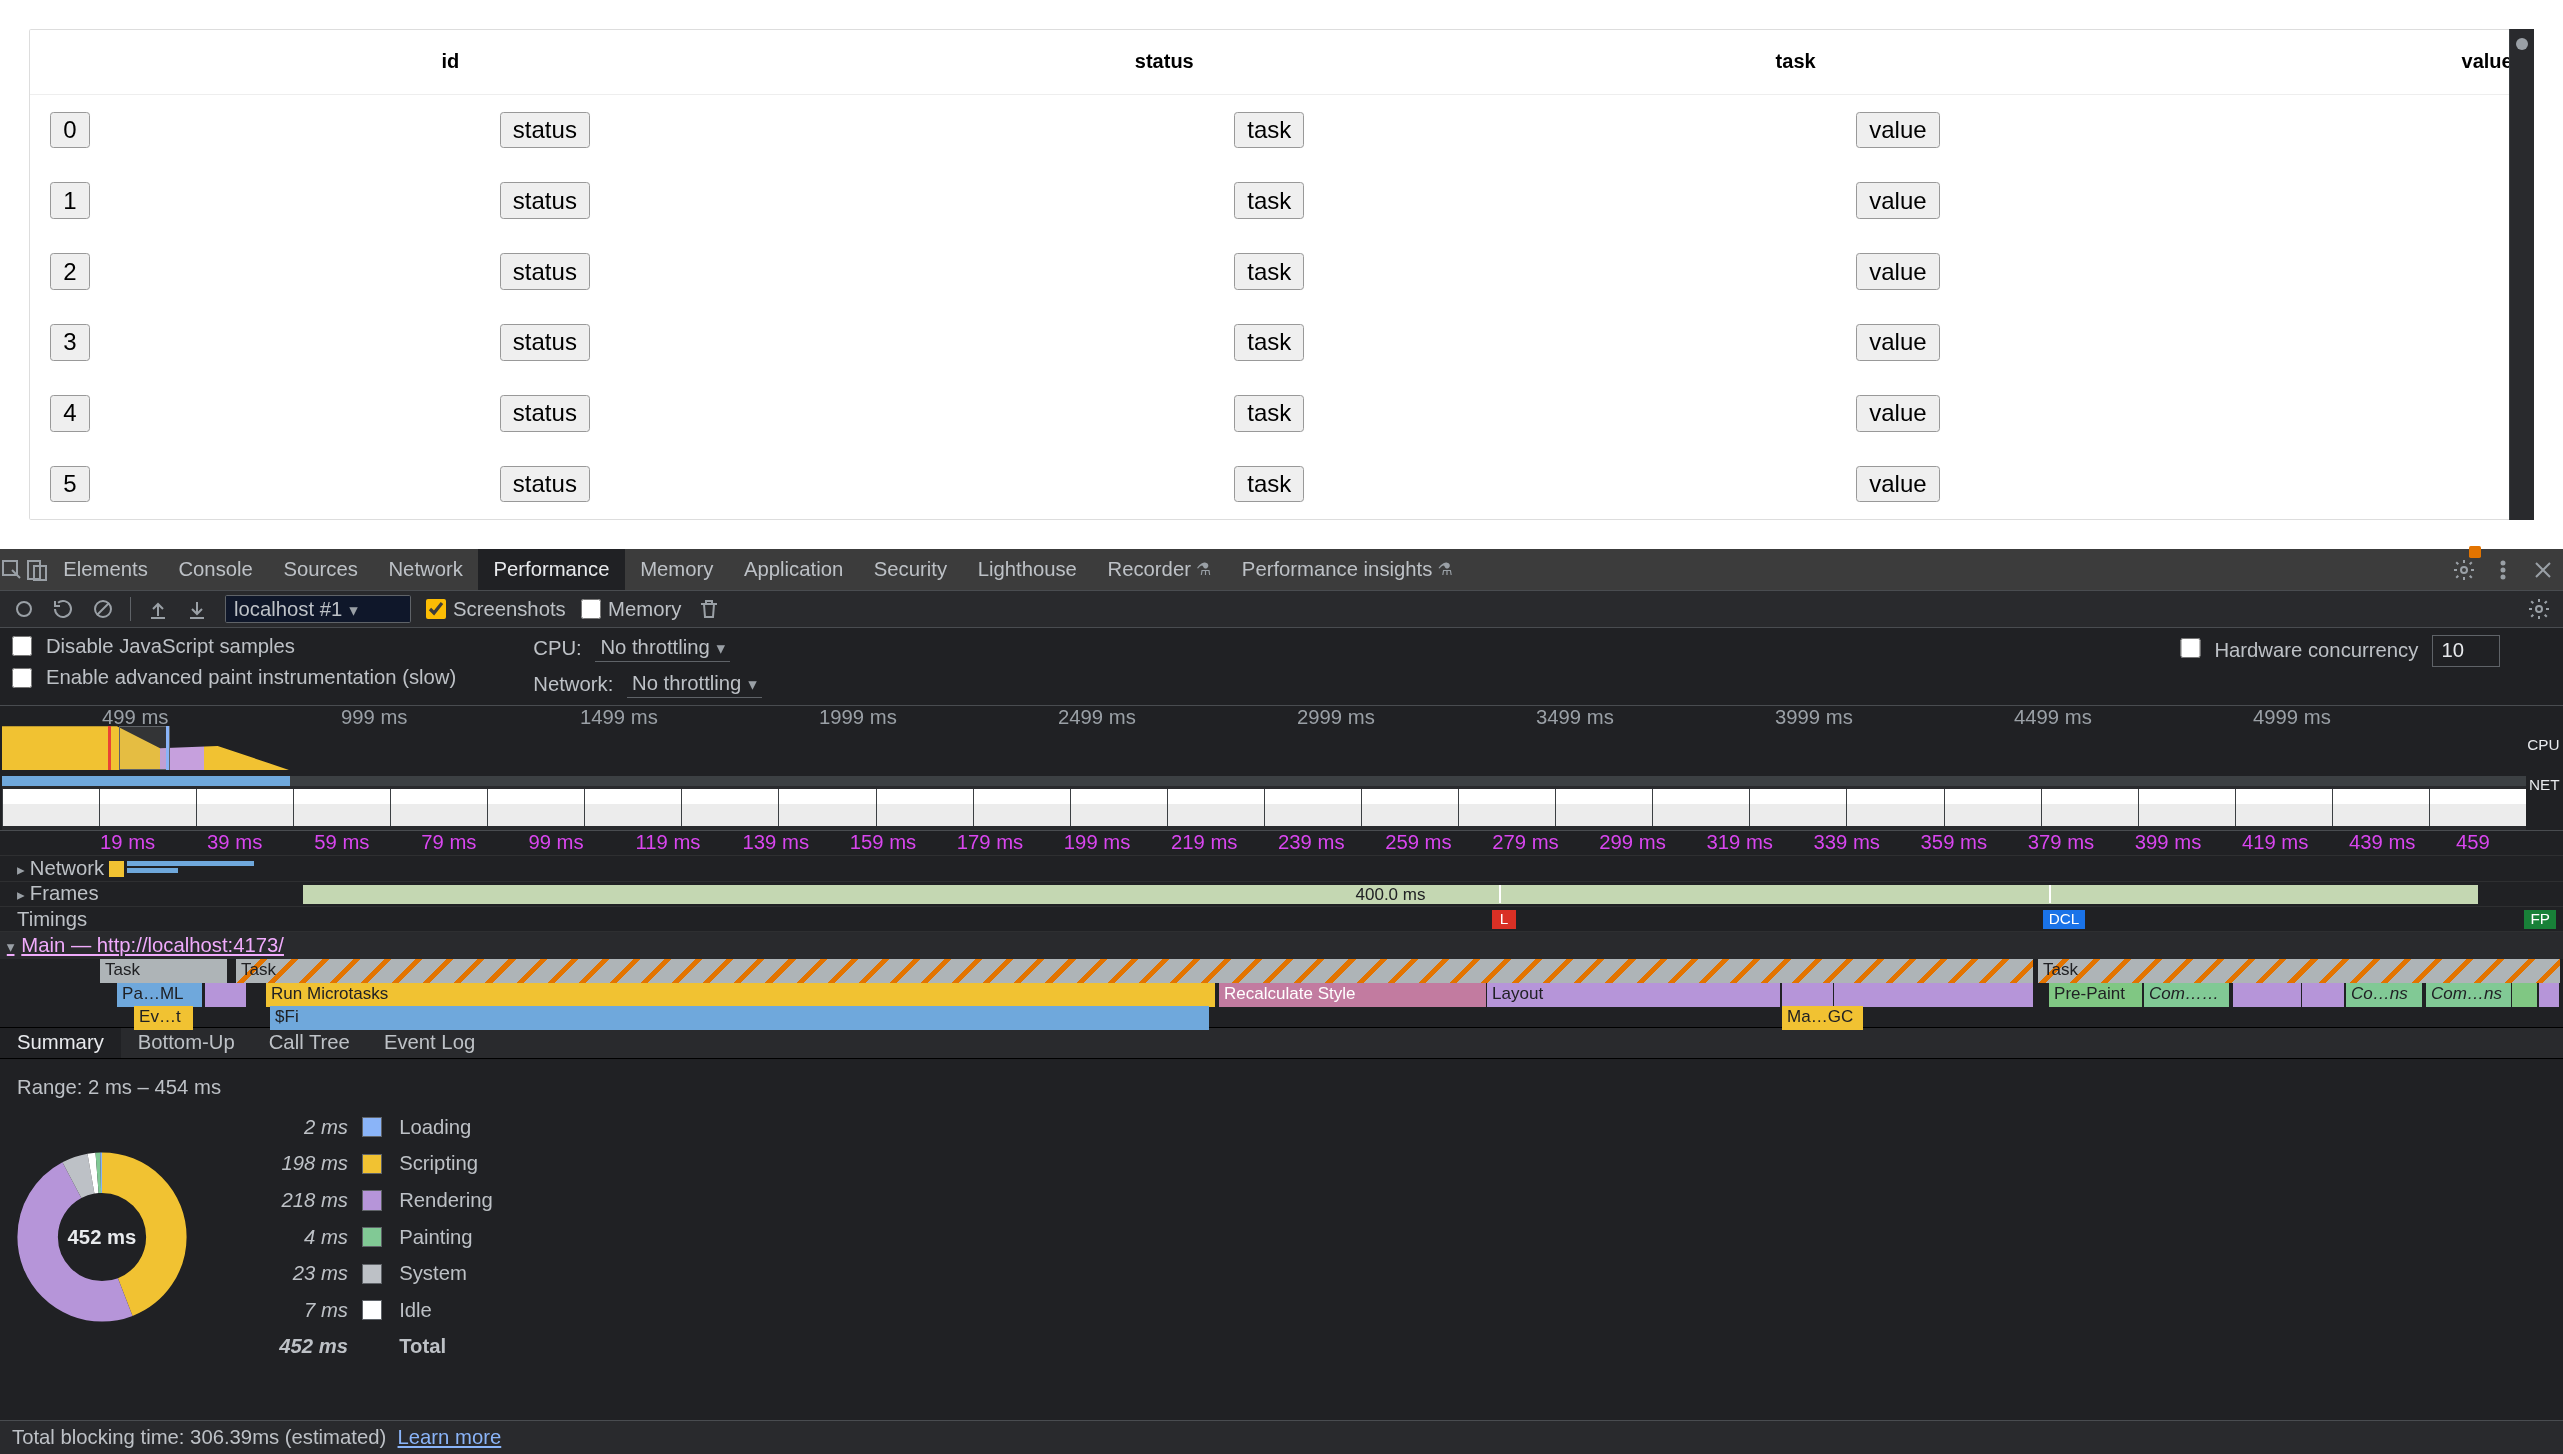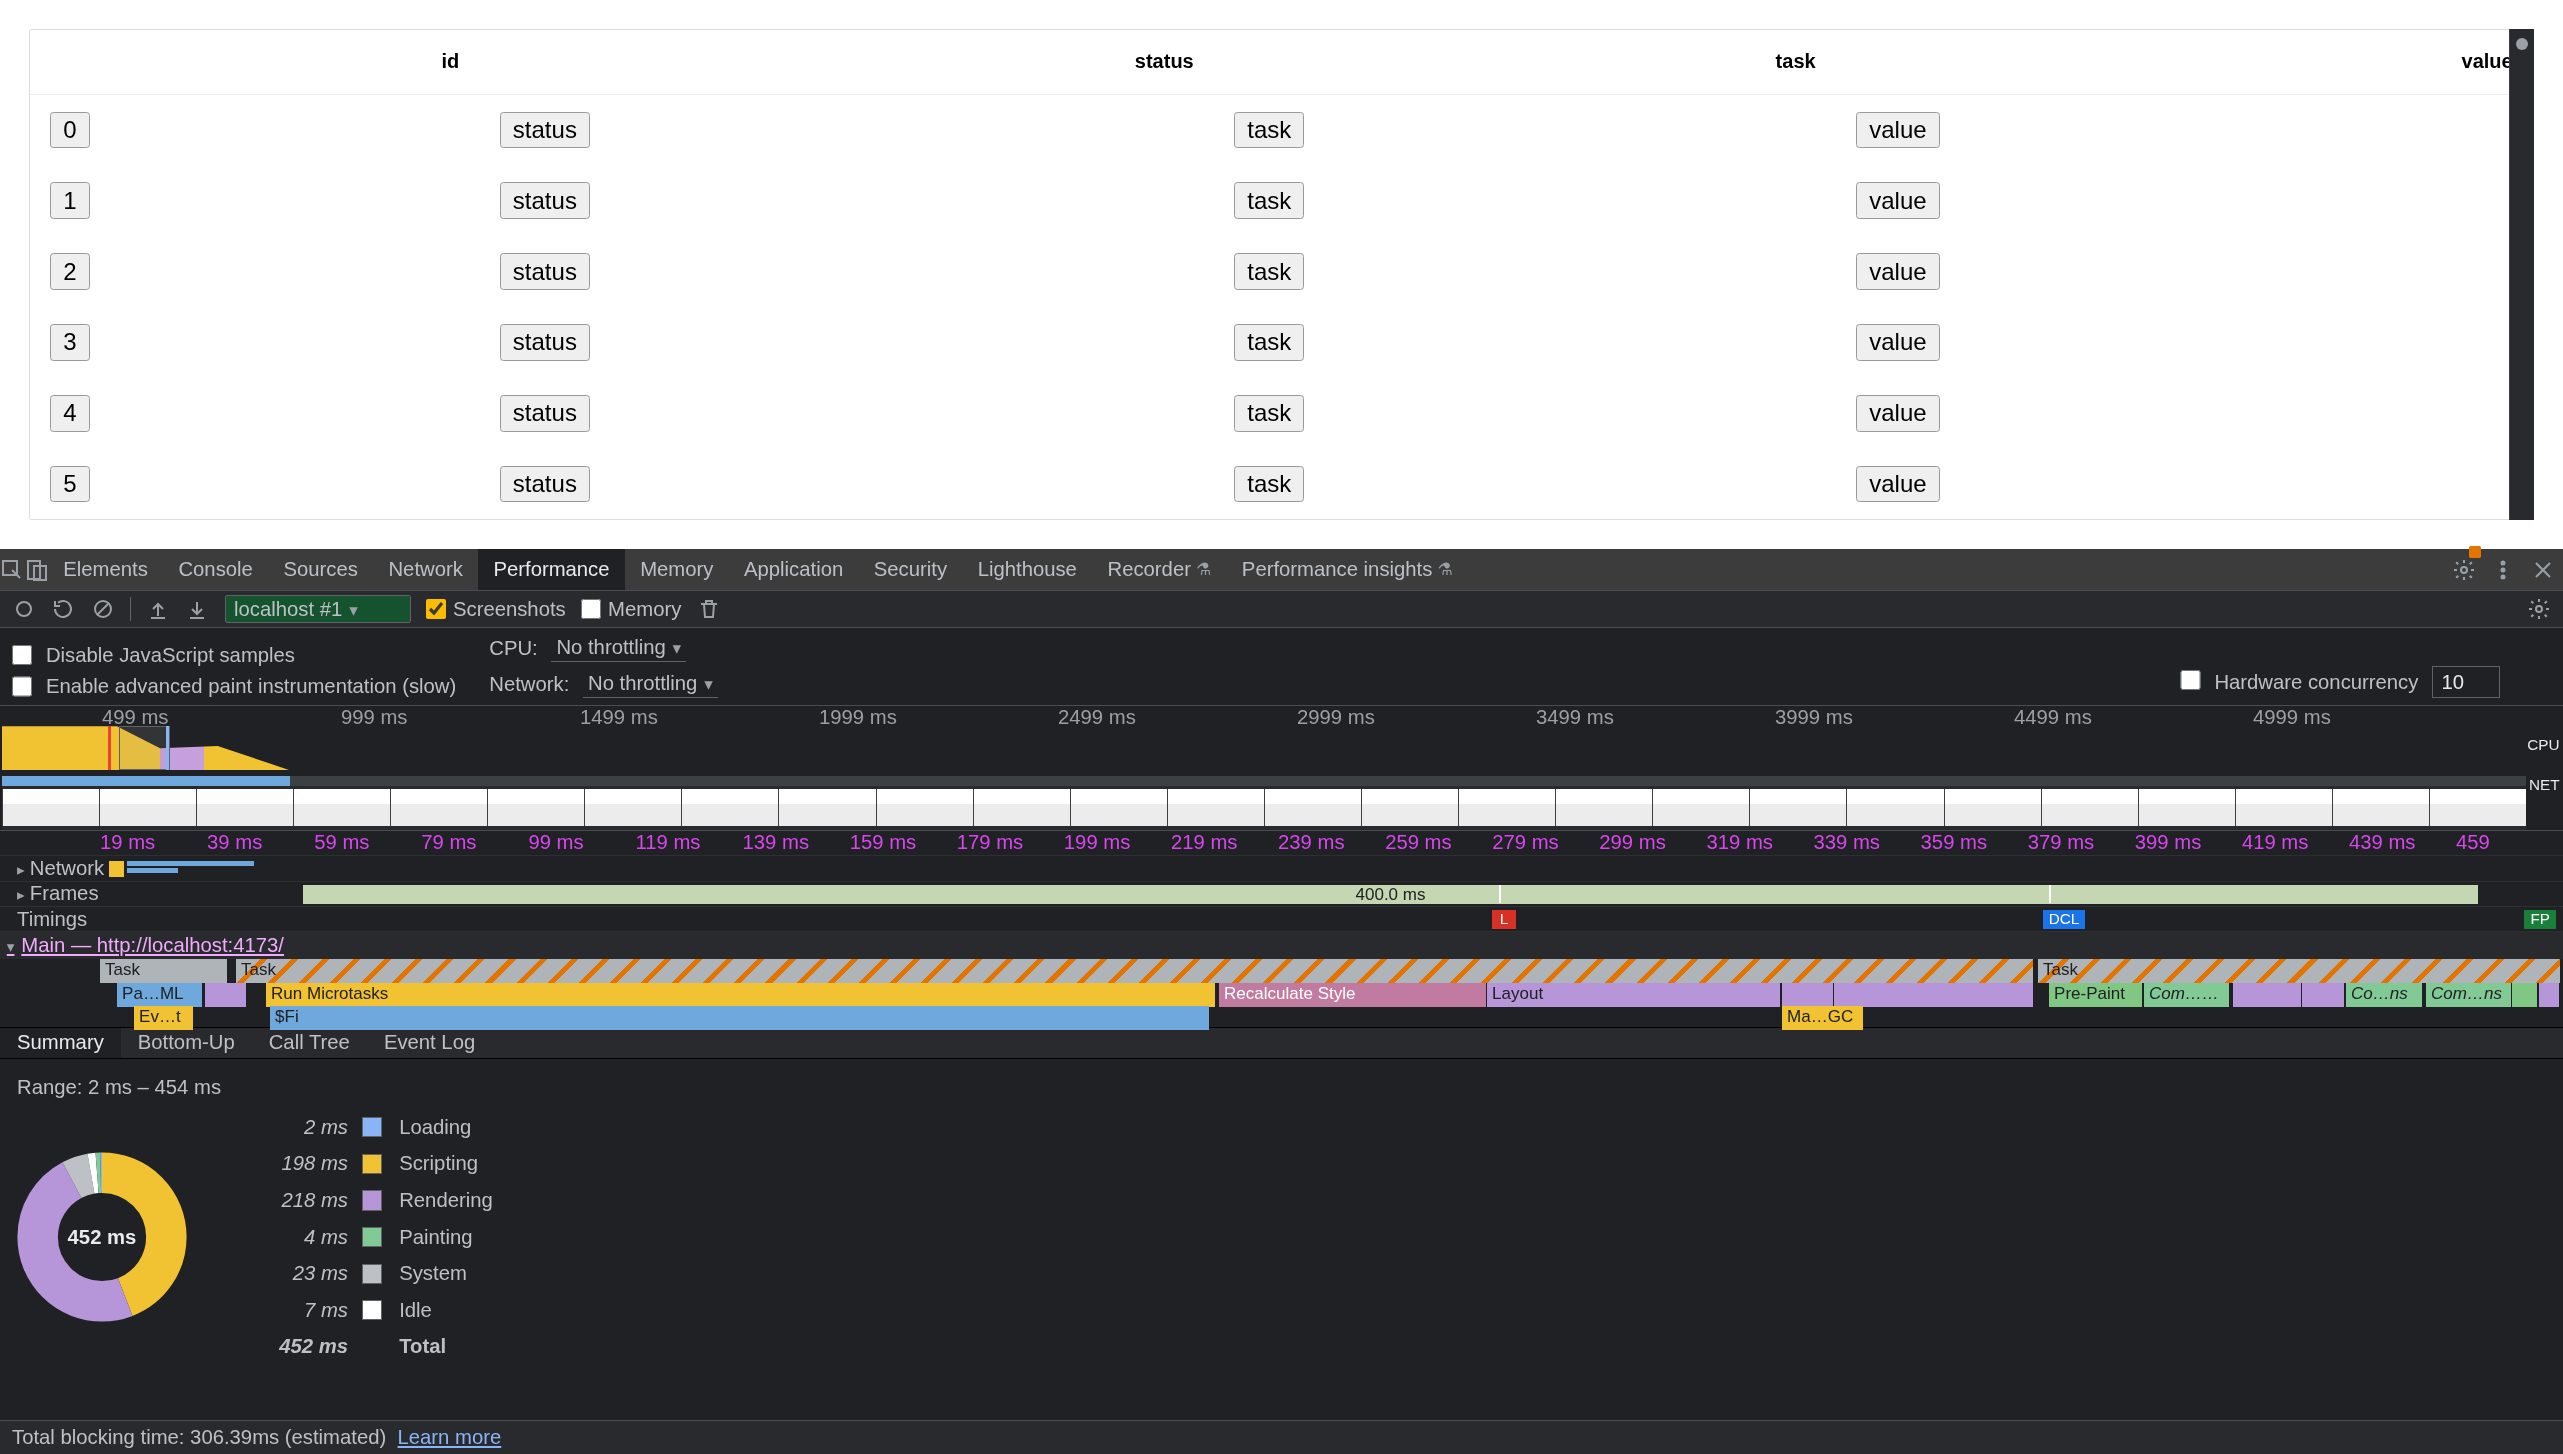--- a/index.html
+++ b/index.html
@@ -22,30 +22,30 @@
 .dt-tab { padding: 0 15.3px; height: 100%; display: flex; align-items: center; color: #bdc1c6; cursor: pointer; }
 .dt-tab.active { background: #202124; color: #e8eaed; }
 .dt-tabs-right { margin-left: auto; display: flex; align-items: center; padding-right: 8.5px; gap: 15.3px; }
 .ico { width: 24px; height: 24px; display: inline-flex; align-items: center; justify-content: center; }
 .ico svg { stroke: #9aa0a6; fill: none; stroke-width: 2; }
 .beaker::after { content: "⚗︎"; font-size: 17px; margin-left: 5.1px; color: #9aa0a6; }
 
 
 .perf-toolbar { display: flex; align-items: center; gap: 15.3px; height: 37px; background: #292a2d; border-bottom: 0.8px solid #494c50; padding: 0 12px; }
 .perf-toolbar .spacer { flex: 1; }
-.select-wrap { display: flex; align-items: center; gap: 6.8px; background: #14532d; border: 0.8px solid #5f6368; border-radius: 1.7px; padding: 1.7px 8.5px; color: #bdc1c6; min-width: 186px; }
+.select-wrap { display: flex; align-items: center; gap: 6.8px; background: #0f172a; border: 0.8px solid #5f6368; border-radius: 1.7px; padding: 1.7px 8.5px; color: #bdc1c6; min-width: 186px; }
 .perf-toolbar label { color: #bdc1c6; display: flex; align-items: center; gap: 6.8px; }
 input[type=checkbox] { width: 20.3px; height: 20.3px; accent-color: #fbbc04; }
 .del-ico svg { stroke: #9aa0a6; }
 
 .gear-badge { position: relative; }
 .gear-badge::after { content: ""; position: absolute; top: -12px; right: -5.1px; width: 12px; height: 12px; background: #e37400; border-radius: 1.7px; }
 
 
-.perf-settings { background: #202124; border-bottom: 0.8px solid #494c50; padding: 6.8px 12px; display: flex; gap: 33px; align-items: flex-end; flex-wrap: wrap; color: #bdc1c6; }
+.perf-settings { background: #202124; border-bottom: 0.8px solid #494c50; padding: 6.8px 12px; display: flex; gap: 77px; align-items: flex-start; flex-wrap: wrap; color: #bdc1c6; }
 .perf-settings .row { display: flex; align-items: center; gap: 13.6px; }
 .perf-settings .dropdown { display: flex; align-items: center; gap: 6.8px; border-bottom: 0.8px solid #5f6368; padding: 1.7px 5.1px; }
 .triangle-down::after { content: "▾"; color: #9aa0a6; font-size: 17px; }
 .perf-settings input[type=text] { background: transparent; border: 0.8px solid #5f6368; color: #e8eaed; padding: 3.4px 8.5px; width: 68px; font-size: 20.3px; }
 
 
 .overview { position: relative; height: 125px; background: #202124; border-bottom: 0.8px solid #494c50; }
 .overview-ruler { display: flex; height: 17px; color: #9aa0a6; font-size: 17px; padding-left: 102px; }
 .overview-ruler span { width: 239px; flex: none; }
 .ov-cpu-label, .ov-net-label { position: absolute; right: 3.4px; font-size: 15.3px; color: #e8eaed; }

